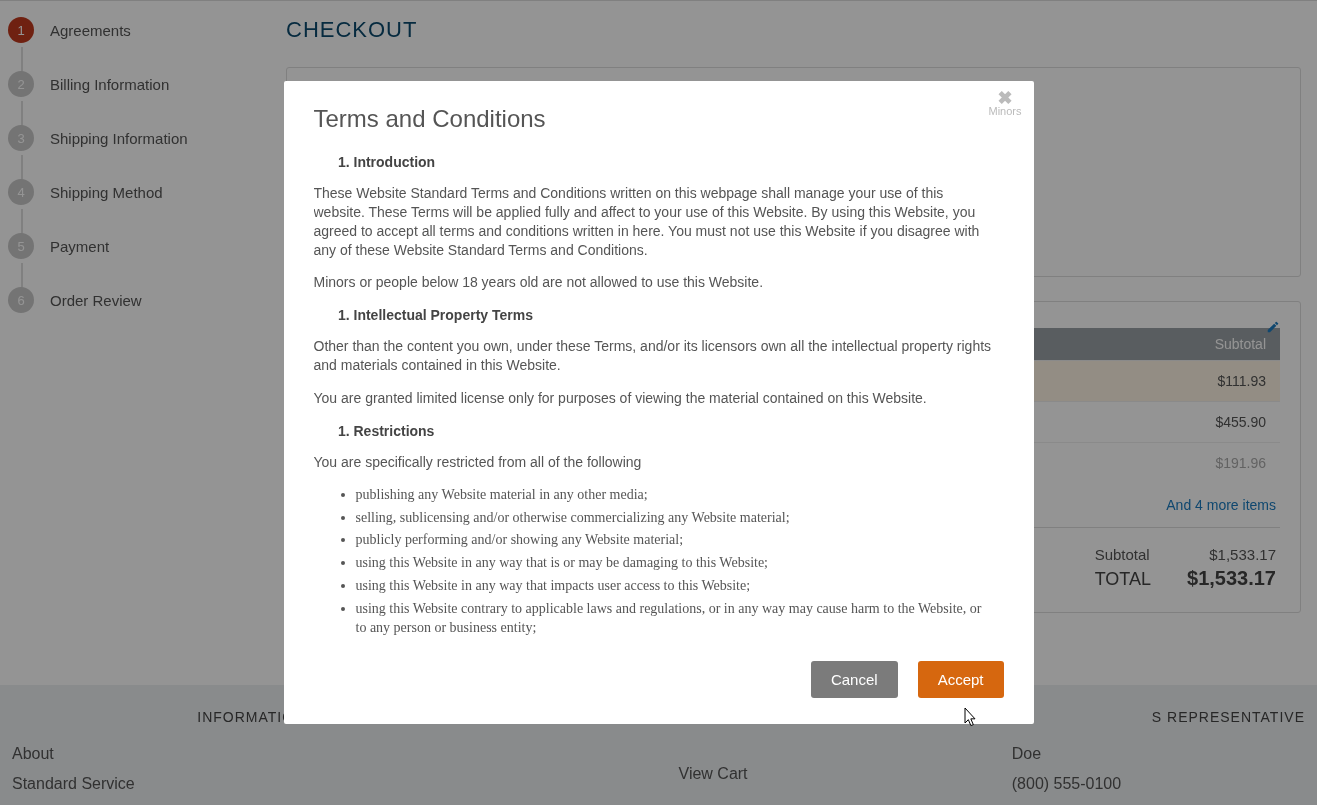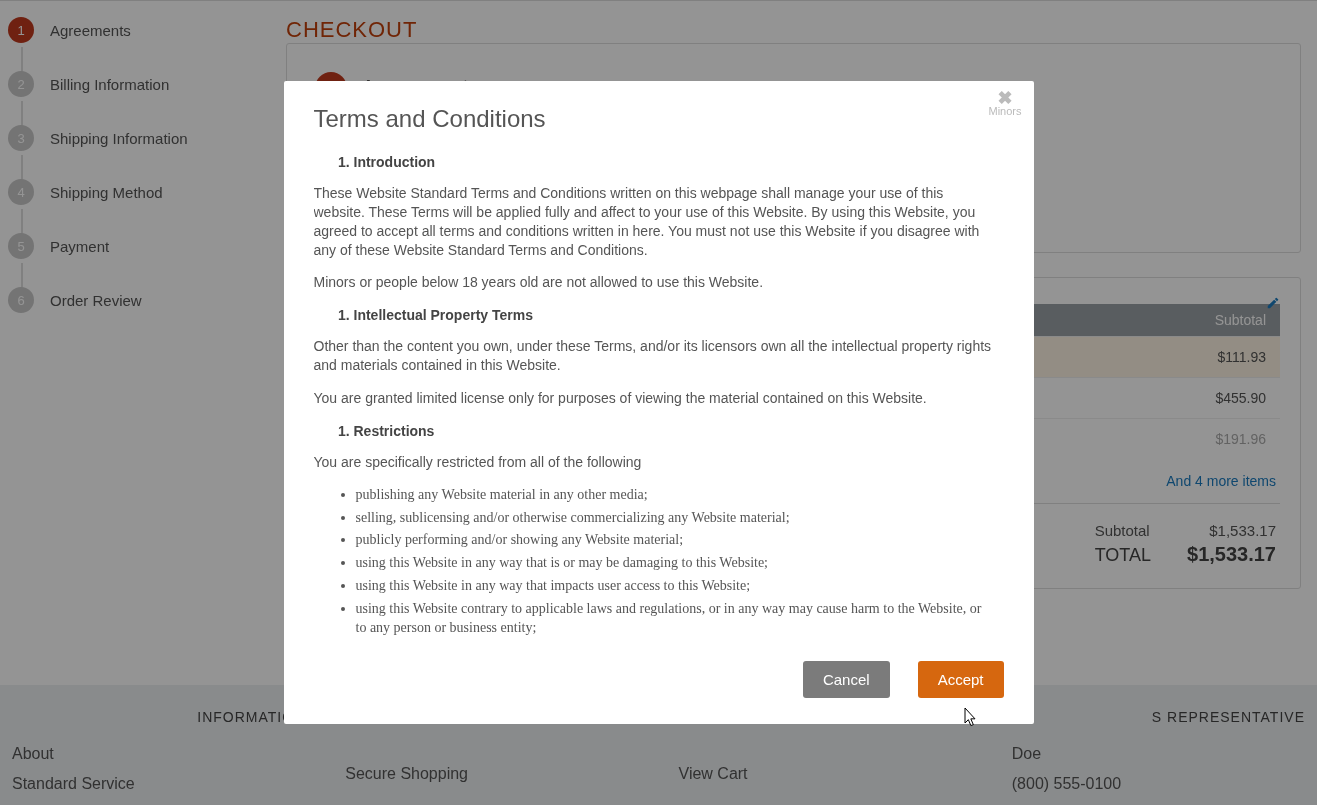--- a/index.html
+++ b/index.html
@@ -55,21 +55,22 @@
   }
   .step.active .num { background: #c0391e; }
   .step .label { font-size: 15px; color: #555; }
   .main {
     flex: 1;
     padding: 16px 8px;
   }
   .checkout-title {
     font-size: 22px;
     letter-spacing: 1px;
-    color: #c2410c;
+    color: #0c4a6e;
+    margin-bottom: 24px;
     font-weight: 400;
   }
   .agreements-section {
     border: 1px solid #ddd;
     border-radius: 3px;
     padding: 28px;
     margin-bottom: 24px;
   }
   .section-header {
     display: flex;
@@ -206,21 +207,21 @@
     line-height: 1.35;
   }
   .modal-body ol { padding-left: 40px; margin-bottom: 12px; }
   .modal-body ol li { font-weight: 700; color: #444; }
   .modal-body p { margin-bottom: 14px; }
   .modal-body ul { padding-left: 42px; margin-bottom: 12px; }
   .modal-body ul li { margin-bottom: 4px; font-family: Liberation Serif, serif; }
   .modal-footer {
     display: flex;
     justify-content: flex-end;
-    gap: 28px;
+    gap: 20px;
     margin-top: 18px;
   }
   .btn {
     padding: 10px 20px;
     border: none;
     border-radius: 3px;
     color: #fff;
     font-size: 15px;
     cursor: pointer;
   }
@@ -326,21 +327,20 @@
 
   <div class="footer">
     <div class="footer-col">
       <h4>INFORMATION</h4>
       <a>About</a>
       <a>Standard Service</a>
     </div>
     <div class="footer-col">
       <h4>&nbsp;</h4>
       <div style="height:20px"></div>
-      <a>Secure Shopping</a>
     </div>
     <div class="footer-col">
       <h4>&nbsp;</h4>
       <div style="height:20px"></div>
       <a>View Cart</a>
     </div>
     <div class="footer-col">
       <h4>S REPRESENTATIVE</h4>
       <a>Doe</a>
       <a>(800) 555-0100</a>

